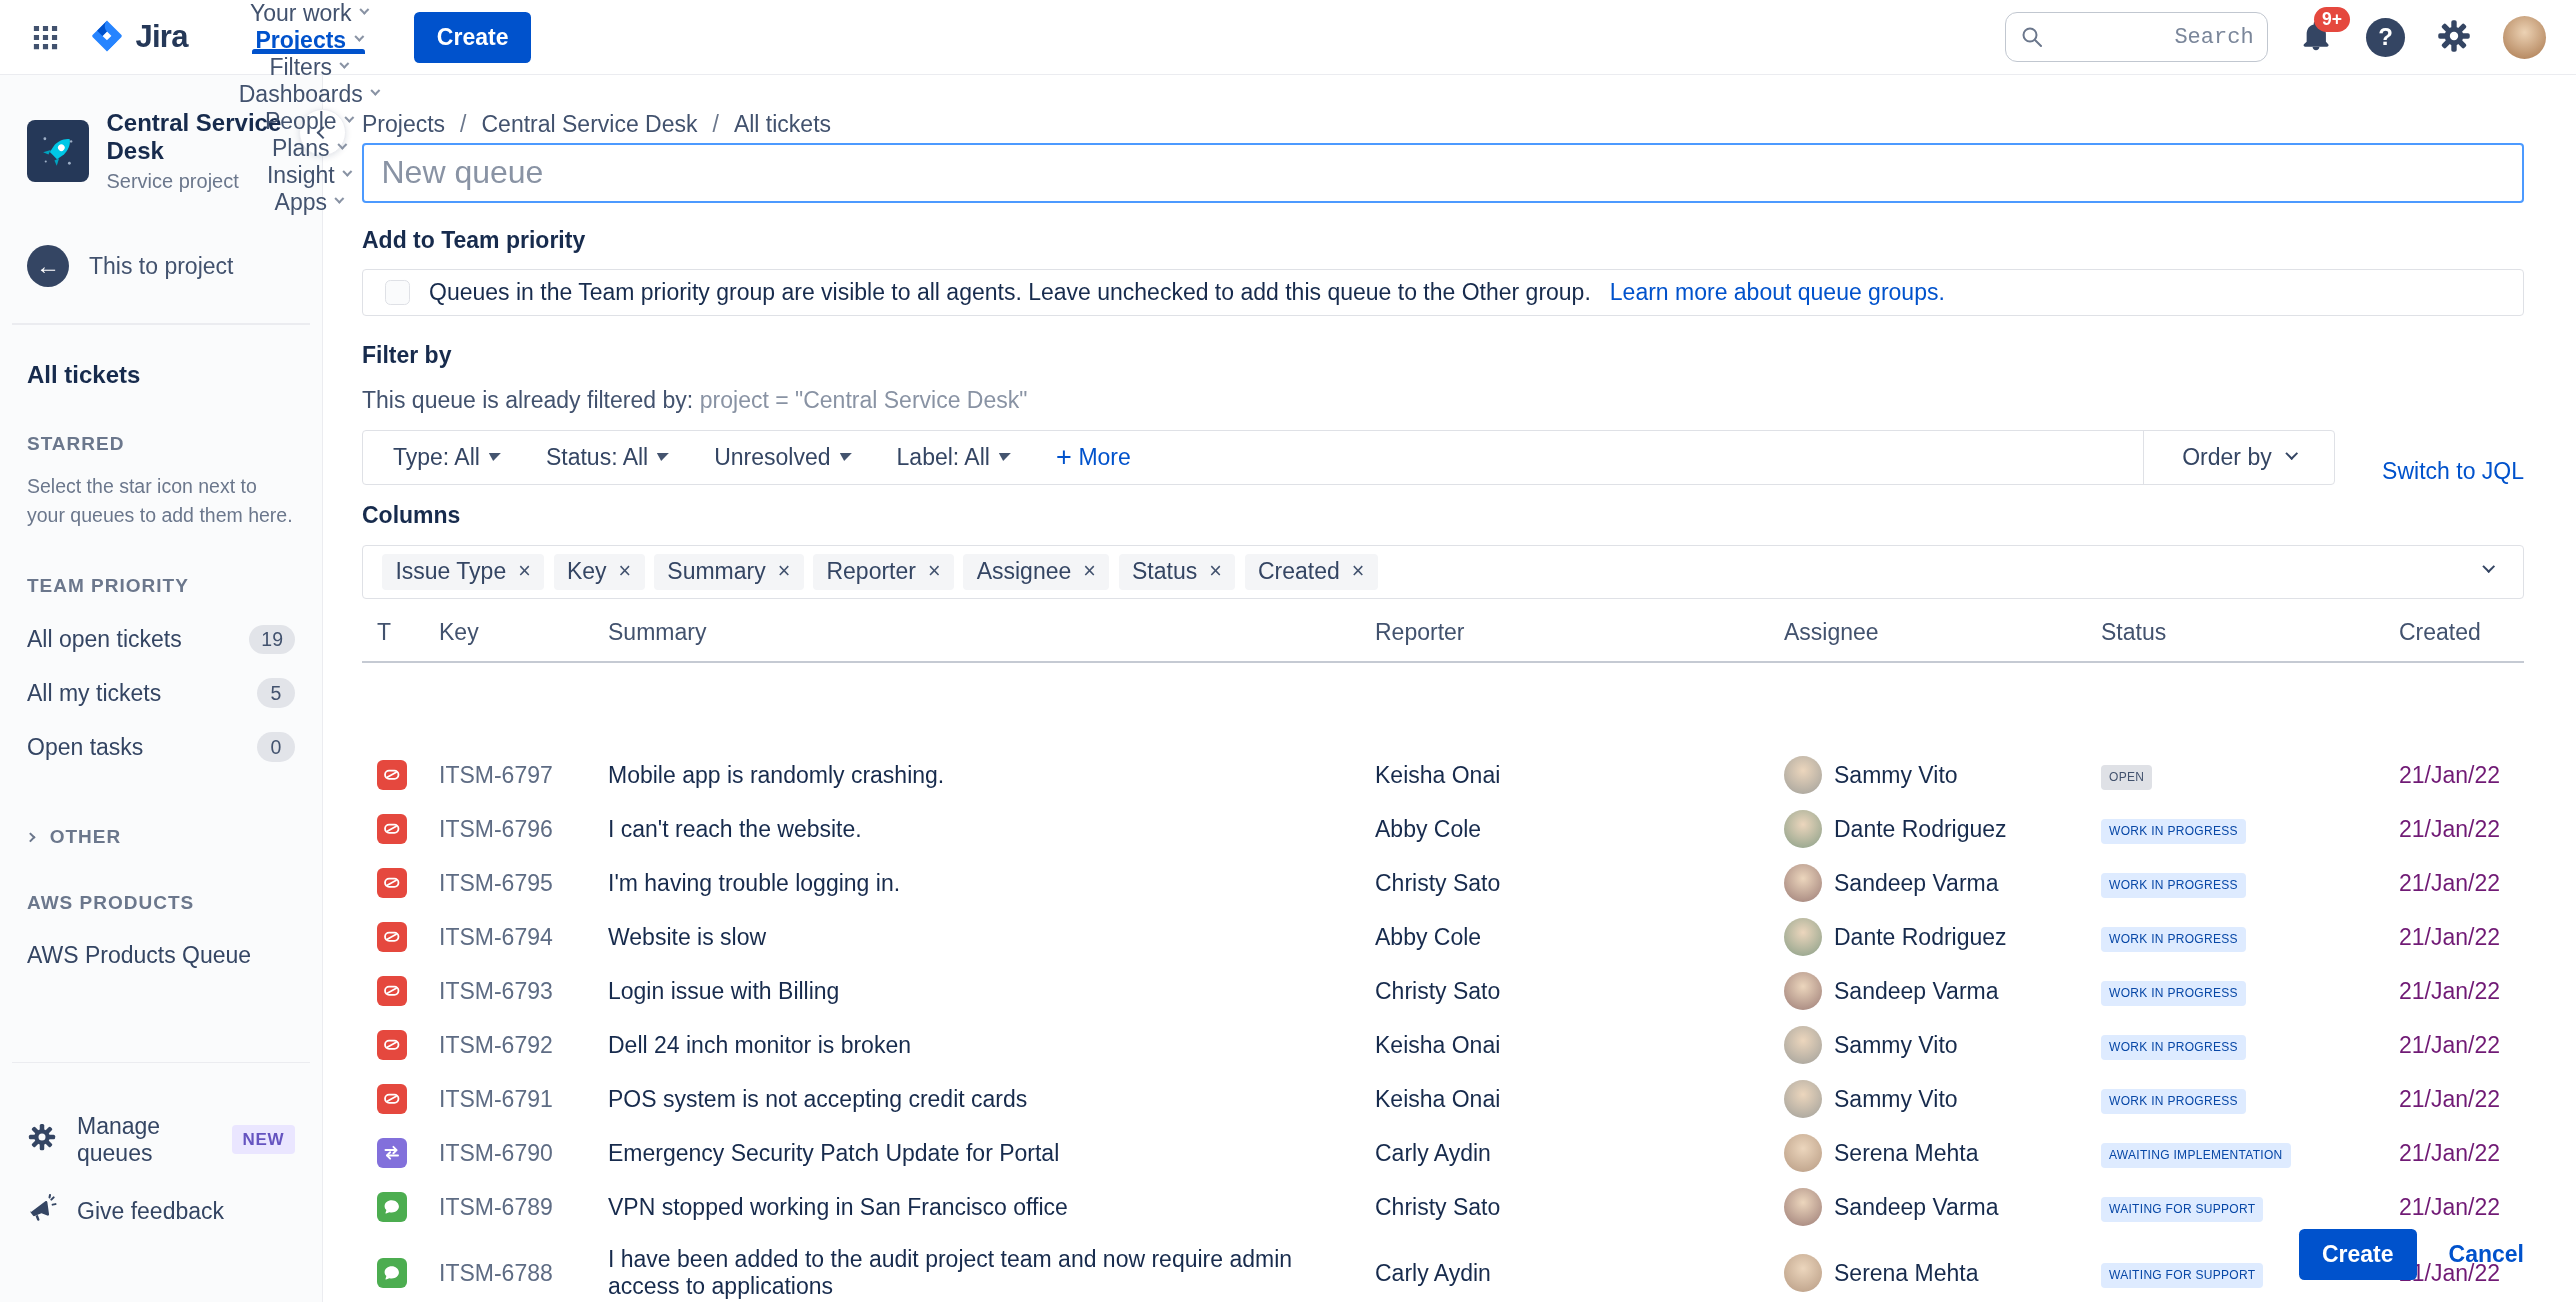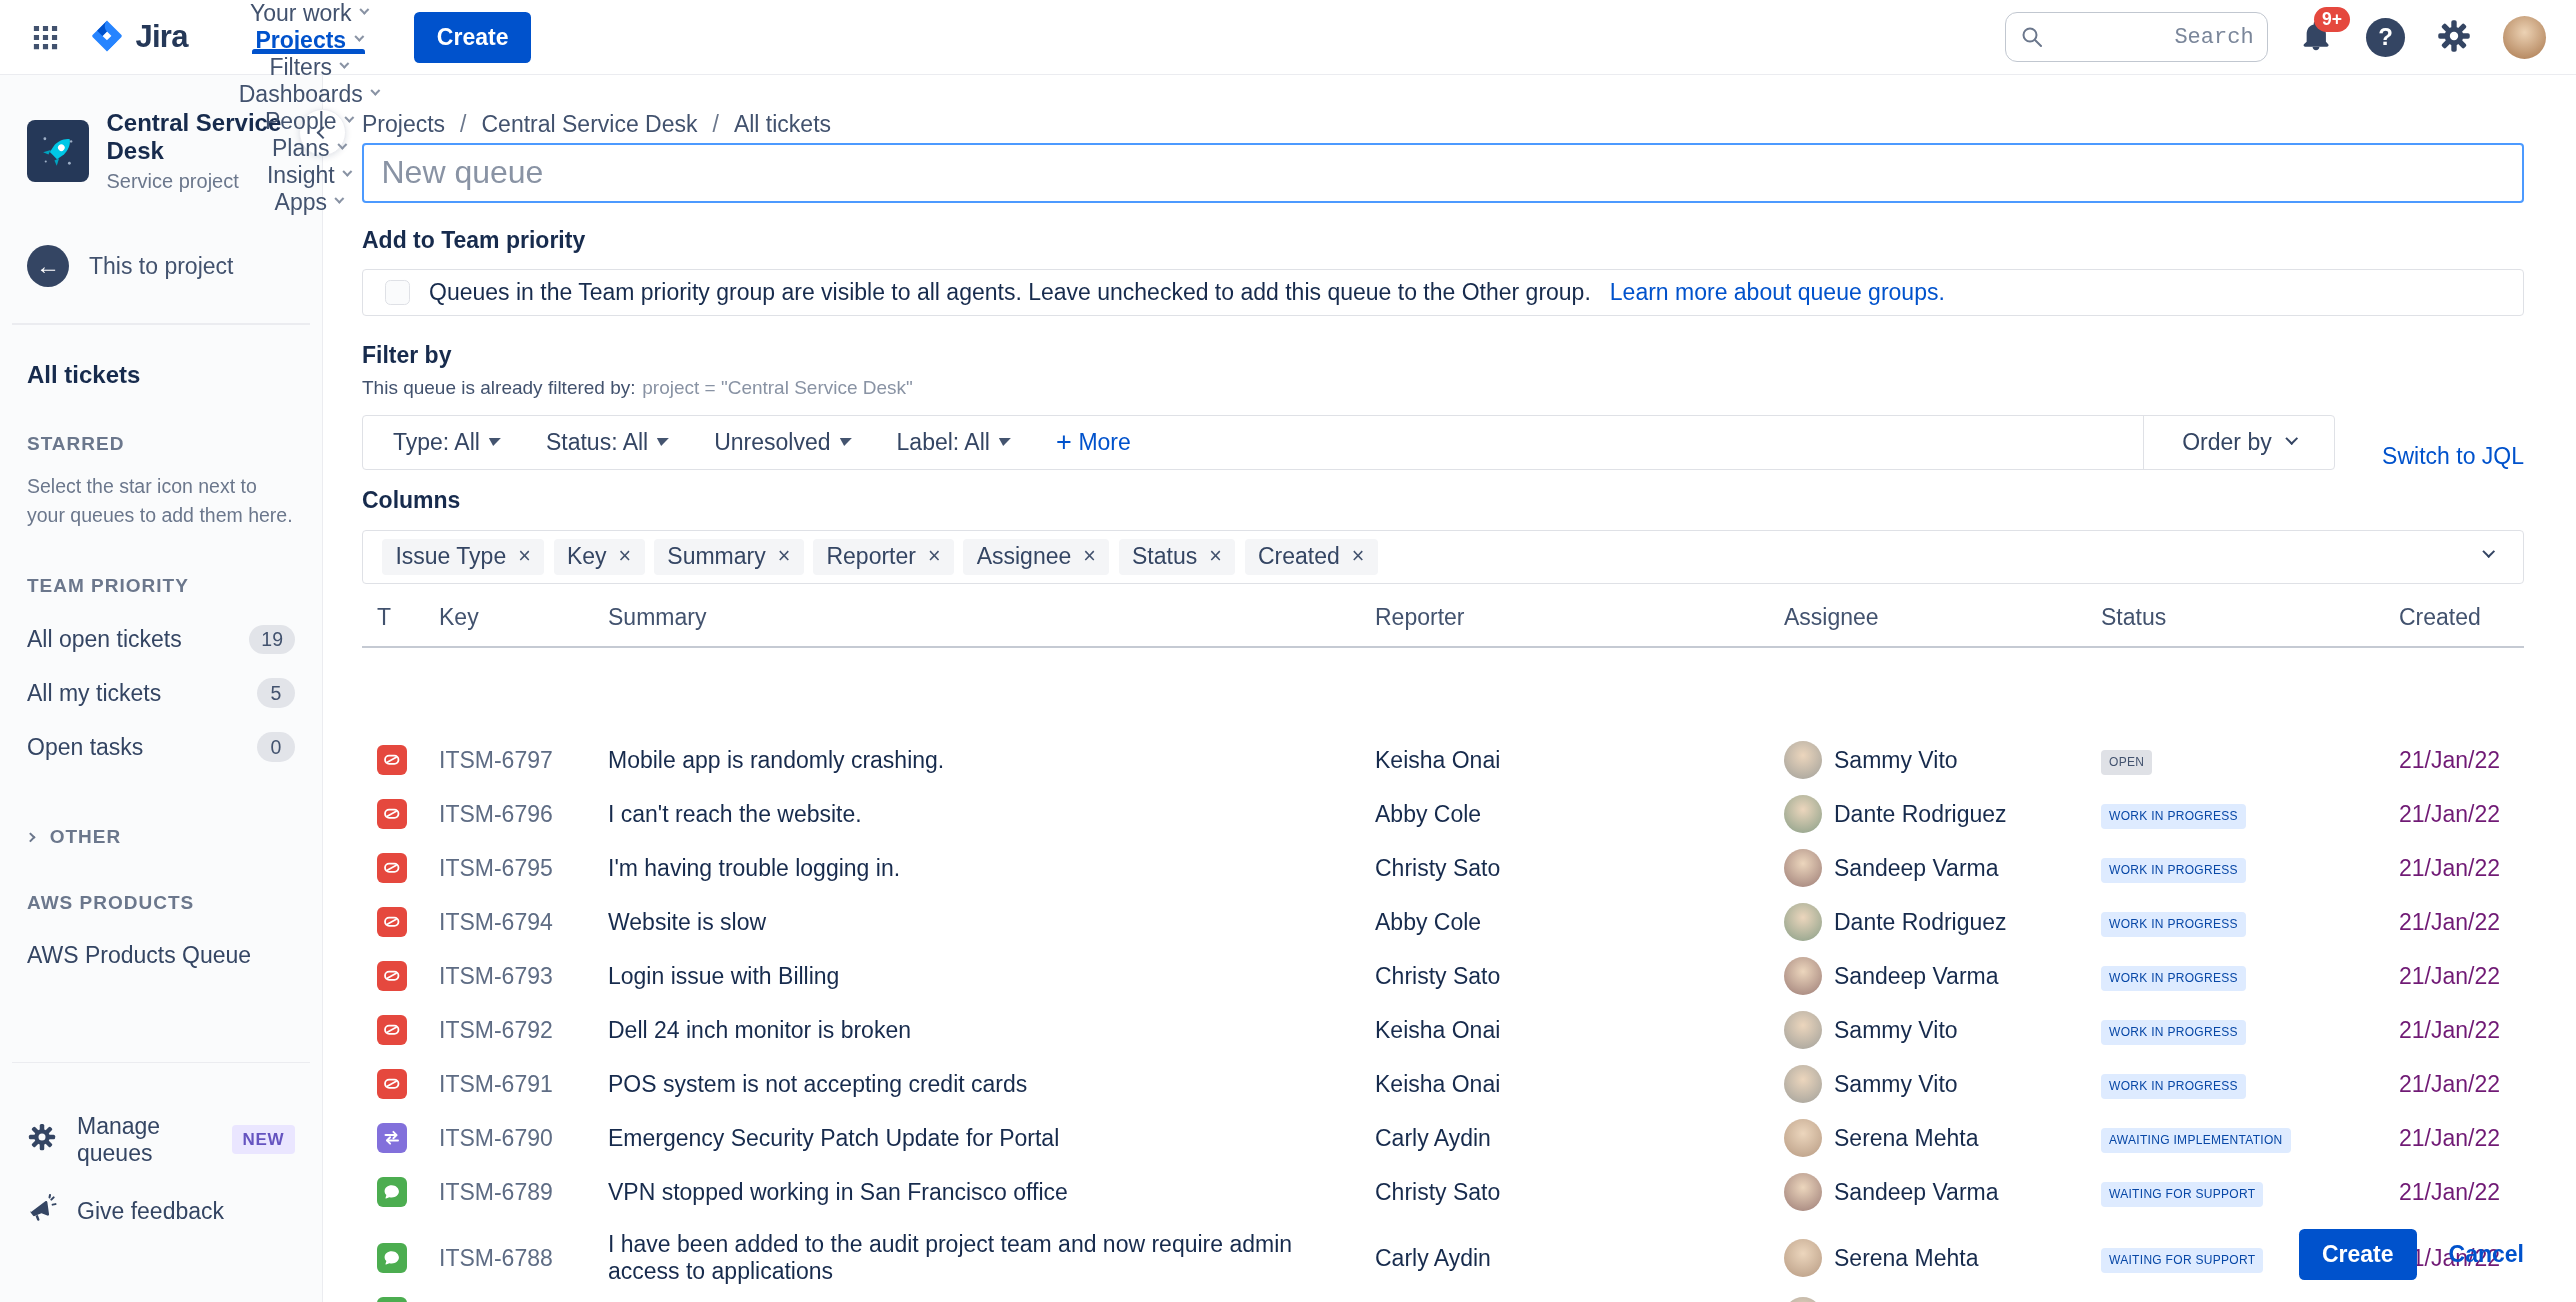--- a/index.html
+++ b/index.html
@@ -97,21 +97,21 @@
   .name-input::placeholder { color:#8993A4; }
   .sec-h { font-size:23px; font-weight:bold; color:#172B4D; }
   .h-add { margin-top:24px; }
   .tp-box { margin-top:15.5px; width:2162px; height:47px; border:1.3px solid #DFE1E6;
     border-radius:4px; display:flex; align-items:center; gap:19px; padding:0 21.5px;
     font-size:23px; color:#172B4D; }
   .checkbox { width:25.5px; height:25.5px; border:1.3px solid #DFE1E6; background:#FAFBFC;
     border-radius:5.4px; flex:0 0 auto; cursor:pointer; }
   .blue-link { color:#0052CC; cursor:pointer; }
   .h-filter { margin-top:25.5px; }
-  .filter-sub { margin-top:8px; font-size:19px; color:#42526E; }
+  .filter-sub { margin-top:18px; font-size:23px; color:#42526E; }
   .filter-sub .jql { color:#8993A4; margin-left:6.7px; }
   .filter-row { margin-top:16px; width:2162px; display:flex; align-items:flex-end; }
   .filter-box { flex:1; height:55px; border:1.3px solid #DFE1E6; border-radius:4px;
     display:flex; align-items:center; padding-left:30px; }
   .fdrop { display:flex; align-items:center; font-size:23px; color:#344563;
     margin-right:46px; cursor:pointer; }
   .more-link { display:flex; align-items:center; gap:6.7px; font-size:23px;
     color:#0052CC; cursor:pointer; }
   .plus { font-size:27px; line-height:0; }
   .order-by { margin-left:auto; align-self:stretch; border-left:1.3px solid #DFE1E6;

